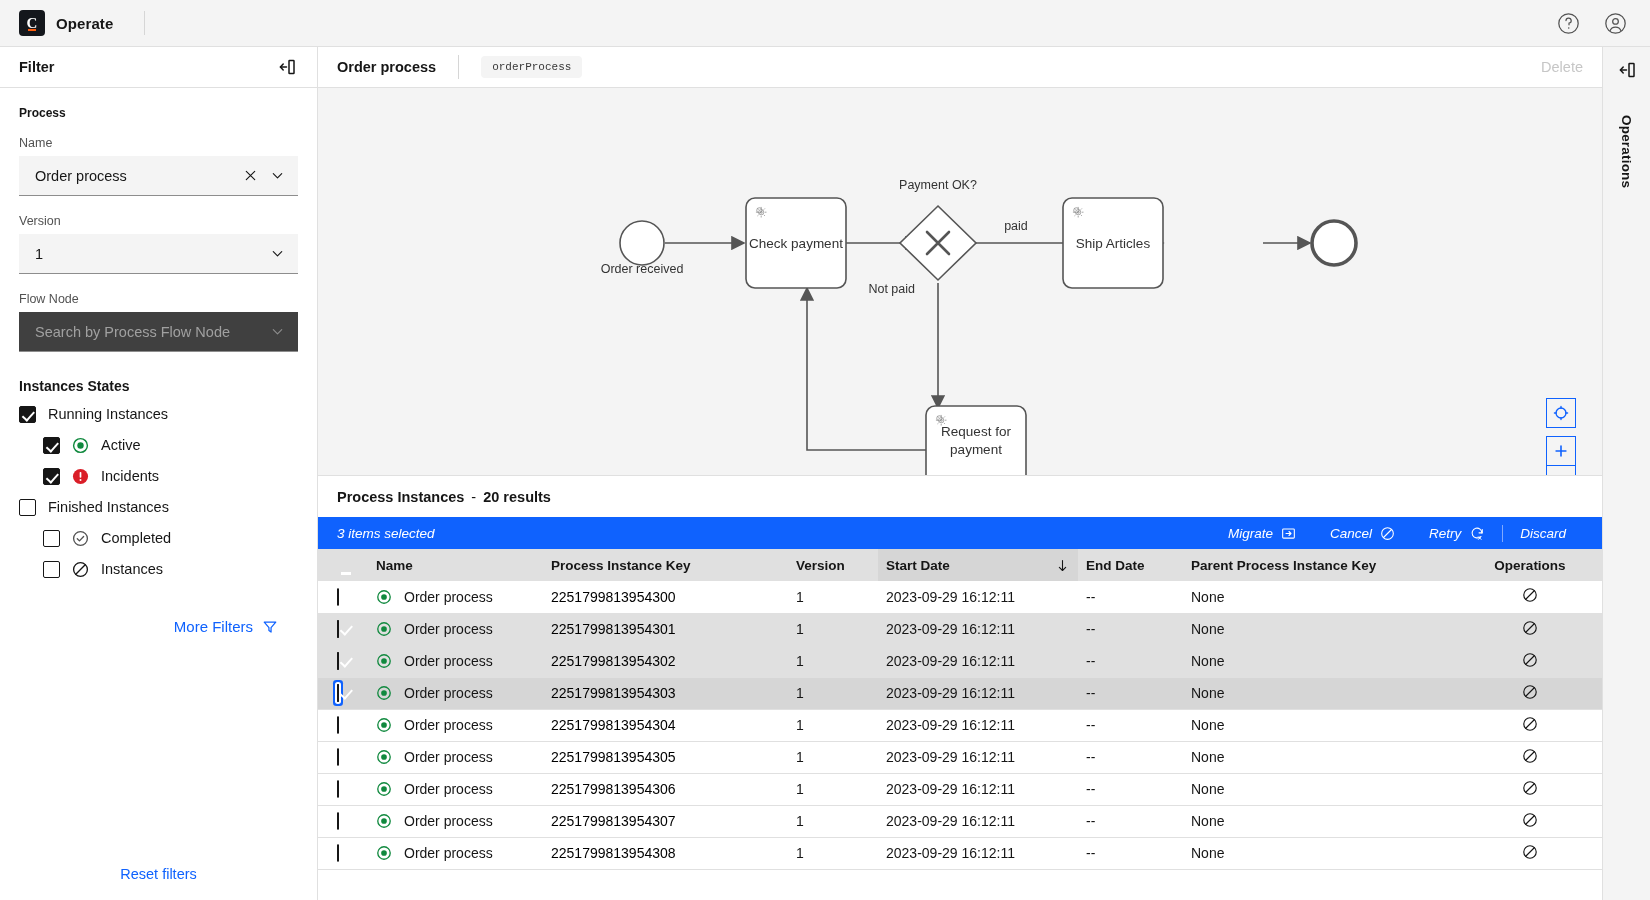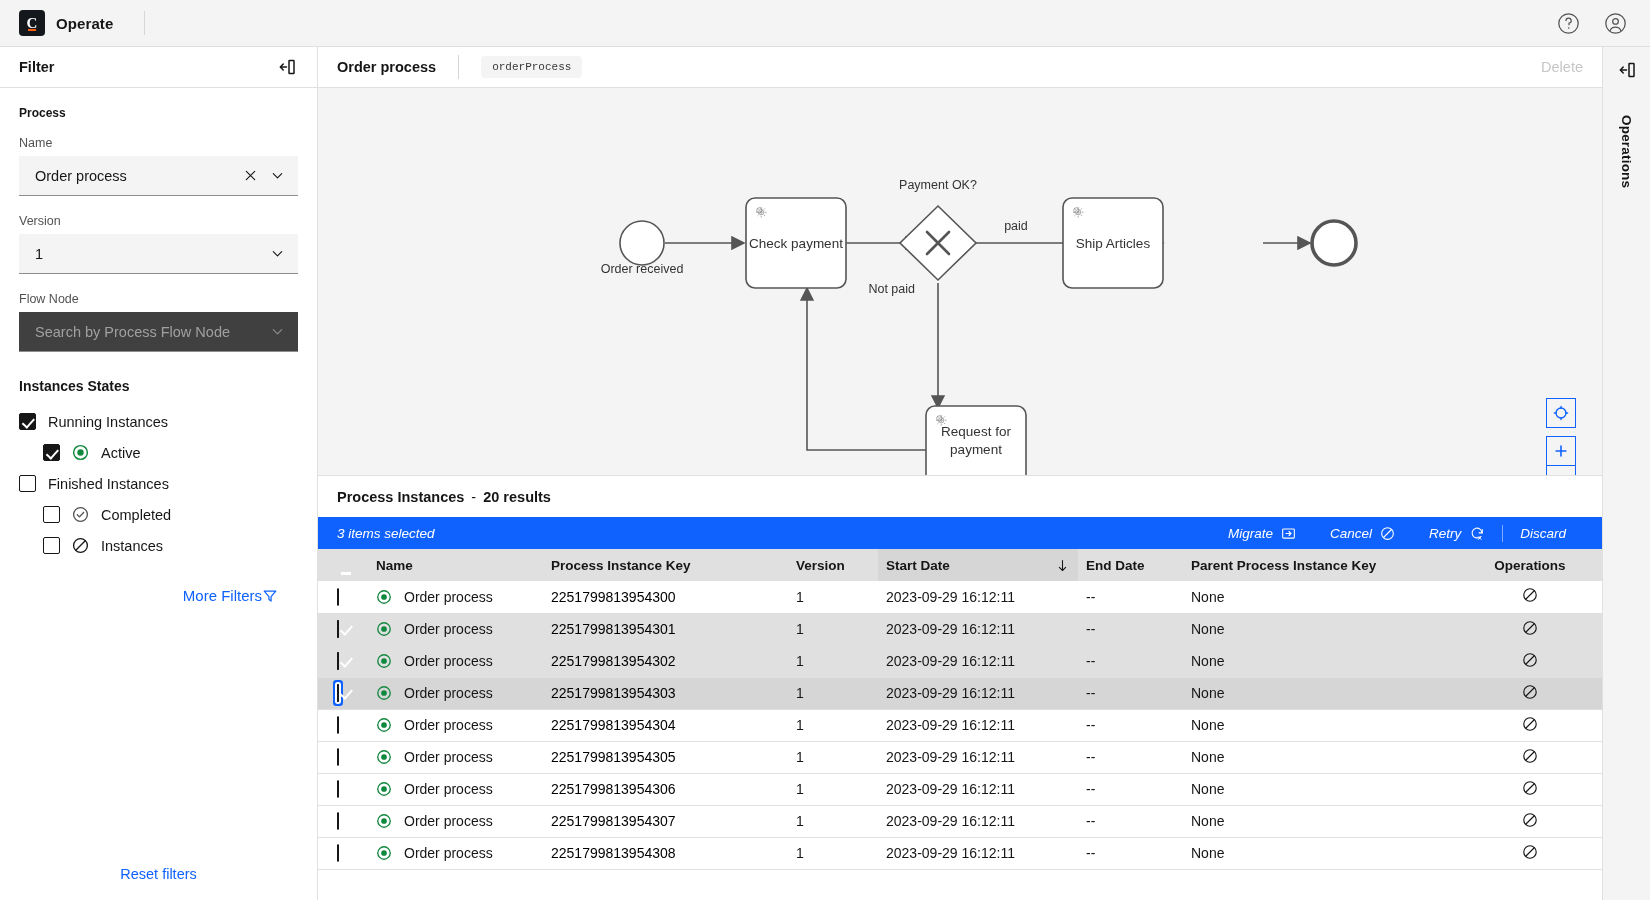--- a/index.html
+++ b/index.html
@@ -60,36 +60,36 @@
     display:flex; align-items:center; padding:0 12px 0 16px; margin-bottom:18px;
     font-size:14.5px; cursor:pointer;
   }
   .field .val { flex:1; color:#161616; }
   .field .val.placeholder { color:#a0a0a0; }
   .field .ic { width:18px; height:18px; color:#161616; display:flex; align-items:center; justify-content:center; cursor:pointer;}
   .field .ic + .ic { margin-left:9px; }
   .field.disabled { background:#404040; }
 
   .states-title { font-size:14px; font-weight:700; margin:26px 0 12px 0; }
-  .chk-row { display:flex; align-items:center; height:31px; gap:12px; cursor:pointer; }
+  .chk-row { display:flex; height:31px; gap:12px; cursor:pointer; }
   .chk-row.indent { padding-left:24px; }
   .cbx {
     width:17px; height:17px; border:1.6px solid #161616; border-radius:2px;
     background:#fff; flex:0 0 auto; position:relative;
   }
   .cbx.checked { background:#161616; border-color:#161616; }
   .cbx.checked::after {
     content:''; position:absolute; left:4.6px; top:1.5px; width:5px; height:9.5px;
     border:solid #fff; border-width:0 2px 2px 0; transform:rotate(42deg);
   }
   .chk-label { font-size:14.5px; color:#161616; }
   .state-ic { width:17px; height:17px; flex:0 0 auto; display:flex; }
   .morefilters {
     margin-top:26px; display:flex; align-items:center; justify-content:flex-end;
-    color:#0f62fe; font-size:15px; cursor:pointer; padding-right:20px;
+    gap:9px; color:#0f62fe; font-size:15px; cursor:pointer; padding-right:20px;
   }
   .reset-filters {
     position:absolute; bottom:18px; left:0; right:0; text-align:center;
     color:#0f62fe; font-size:14.5px; cursor:pointer;
   }
 
   
   .center { flex:1; display:flex; flex-direction:column; min-width:0; background:#f4f4f4;}
   .panel-head {
     height:41px; background:#fff; border-bottom:1px solid #e0e0e0;
@@ -268,20 +268,31 @@
           <span class="cbx checked"></span>
           <span class="state-ic">
             <svg width="17" height="17" viewBox="0 0 18 18">
                 <circle cx="9" cy="9" r="7.3" fill="none" stroke="#10893e" stroke-width="1.5"></circle>
                 <circle cx="9" cy="9" r="3.4" fill="#10893e"></circle>
               </svg>
           </span>
           <span class="chk-label">Active</span>
         </div>
 
+        <div class="chk-row indent">
+          <span class="cbx checked"></span>
+          <span class="state-ic">
+            <svg width="17" height="17" viewBox="0 0 18 18">
+                <circle cx="9" cy="9" r="8" fill="#da1e28"></circle>
+                <rect x="8.1" y="4.2" width="1.8" height="6" rx=".8" fill="#fff"></rect>
+                <circle cx="9" cy="12.6" r="1.05" fill="#fff"></circle>
+              </svg>
+          </span>
+          <span class="chk-label">Incidents</span>
+        </div>
 
         <div class="chk-row">
           <span class="cbx"></span>
           <span class="chk-label">Finished Instances</span>
         </div>
 
         <div class="chk-row indent">
           <span class="cbx"></span>
           <span class="state-ic">
             <svg width="17" height="17" viewBox="0 0 18 18" fill="none" stroke="#525252" stroke-width="1.4">

